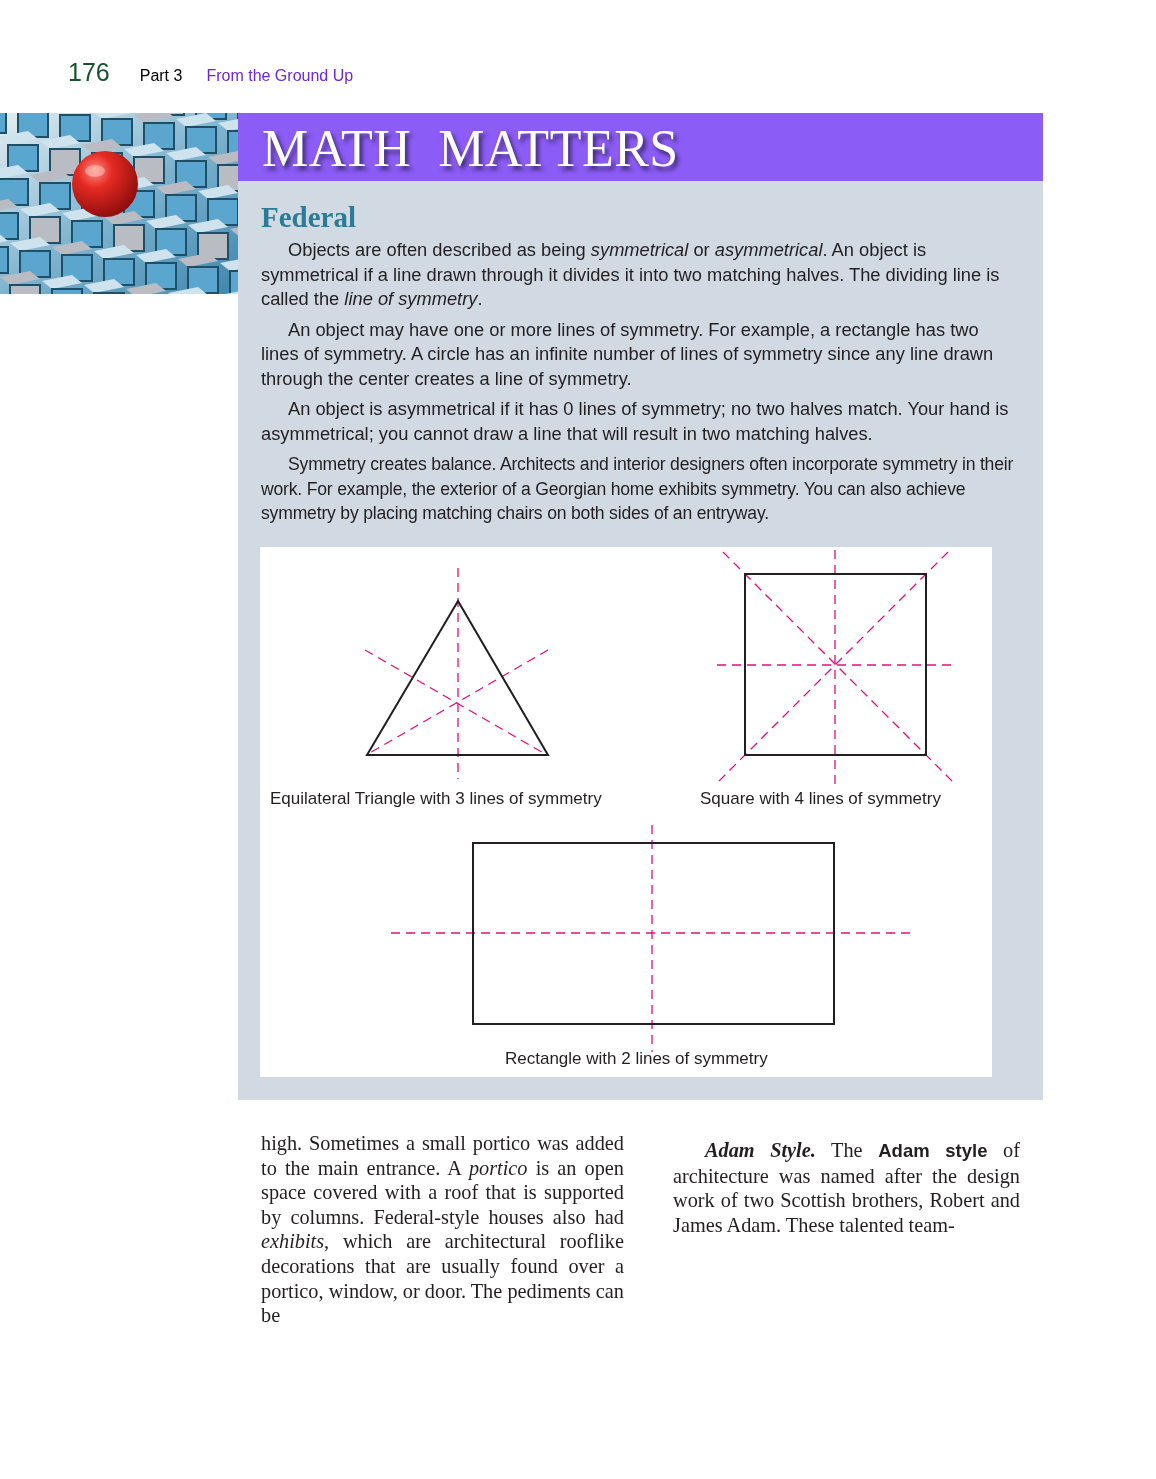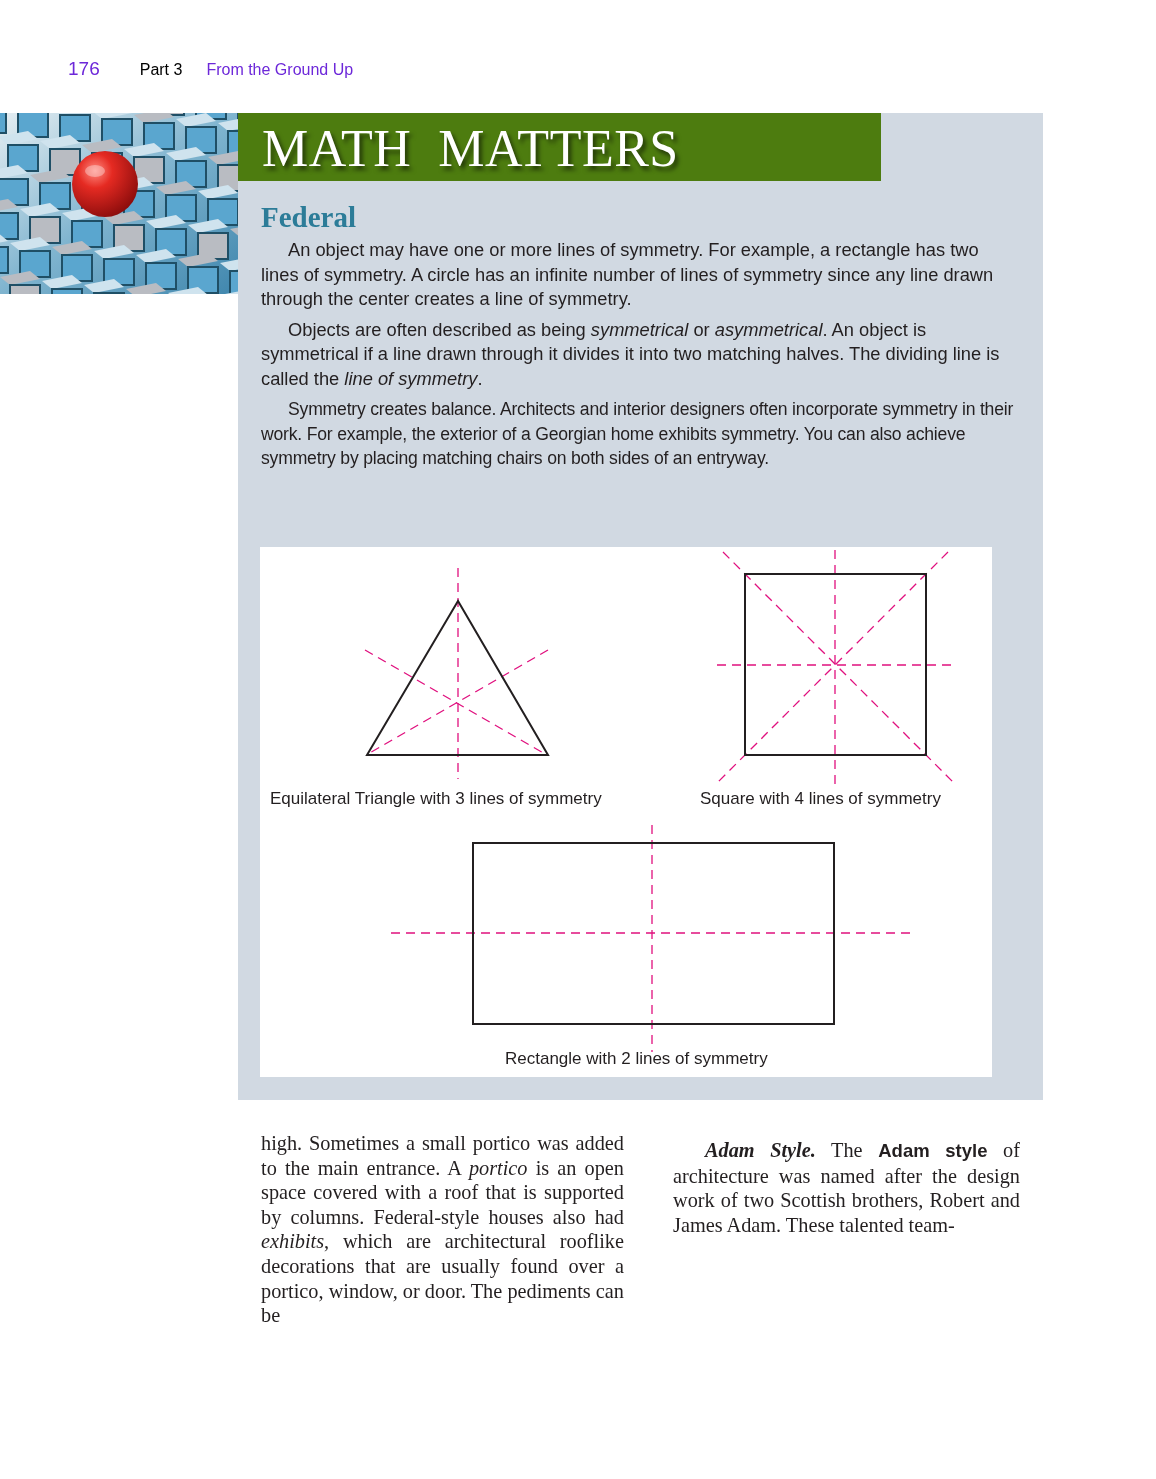--- a/index.html
+++ b/index.html
@@ -1,26 +1,26 @@
 <!DOCTYPE html>
 <html><head>
 <meta charset="utf-8">
 <style>
   html, body { margin:0; padding:0; background:#ffffff; }
   body { width:1156px; height:1479px; position:relative; overflow:hidden; font-family:"Liberation Sans", sans-serif; color:#231f20; }
 
   .running-head { position:absolute; left:68px; top:58px; height:30px; display:flex; align-items:baseline; }
-  .page-num { font-size:19px; color:#6d28d9; margin-right:40px; }
+  .page-num { font-size:25px; color:#14532d; margin-right:30px; }
   .part { font-size:16px; color:#000000; margin-right:24px; }
   .part-title { font-size:16px; color:#6d28d9; }
 
   .banner-image { position:absolute; left:0; top:113px; width:238px; height:181px; overflow:hidden; background:#6aa3c0; }
 
   .box { position:absolute; left:238px; top:113px; width:805px; height:987px; background:#d1d9e2; }
-  .box-header { position:absolute; left:0; top:0; width:643px; height:68px; background:#4d7c0f; }
+  .box-header { position:absolute; left:0; top:0; width:805px; height:68px; background:#8b5cf6; }
   .box-title { position:absolute; left:24px; top:6px; font-family:"Liberation Serif", serif; font-size:52px; color:#ffffff; letter-spacing:0.5px; text-shadow:3px 4px 4px rgba(0,0,0,0.55); white-space:pre; }
   .section-title { position:absolute; left:23px; top:88px; font-family:"Liberation Serif", serif; font-weight:bold; font-size:29px; color:#2c7c98; }
 
   .box-body { position:absolute; left:23px; top:125px; width:760px; font-size:18.3px; line-height:24.5px; color:#231f20; }
   .box-body p { margin:0 0 6px 0; text-indent:27px; }
   .box-body p.tight { font-size:17.6px; letter-spacing:-0.2px; }
 
   .figure { position:absolute; left:22px; top:434px; width:732px; height:530px; background:#ffffff; }
   .figure svg { position:absolute; left:0; top:0; }
   .caption { position:absolute; font-size:17px; color:#231f20; white-space:nowrap; }
@@ -175,24 +175,25 @@
   </svg>
 </div>
 
 <div class="box">
   <div class="box-header">
     <div class="box-title">MATH  MATTERS</div>
   </div>
   <div class="section-title">Federal</div>
 
   <div class="box-body">
-    <p>An object may have one or more lines of symmetry. For example, a rectangle has two lines of symmetry. A circle has an infinite number of lines of symmetry since any line drawn through the center creates a line of symmetry.</p>
     <p>
       <span>Objects are often described as being </span><em>symmetrical</em><span> or </span><em>asymmetrical</em><span>. An object is symmetrical if a line drawn through it divides it into two matching halves. The dividing line is called the </span><em>line of symmetry</em><span>.</span>
     </p>
+    <p>An object may have one or more lines of symmetry. For example, a rectangle has two lines of symmetry. A circle has an infinite number of lines of symmetry since any line drawn through the center creates a line of symmetry.</p>
+    <p>An object is asymmetrical if it has 0 lines of symmetry; no two halves match. Your hand is asymmetrical; you cannot draw a line that will result in two matching halves.</p>
     <p class="tight">Symmetry creates balance. Architects and interior designers often incorporate symmetry in their work. For example, the exterior of a Georgian home exhibits symmetry. You can also achieve symmetry by placing matching chairs on both sides of an entryway.</p>
   </div>
 
   <div class="figure">
     <svg width="760" height="530" viewBox="0 0 760 530">
       <g stroke="#e0107e" stroke-width="1.3" stroke-dasharray="9,6" fill="none">
 
         <line x1="198" y1="21" x2="198" y2="232"></line>
         <line x1="105" y1="103" x2="285" y2="207"></line>
         <line x1="288" y1="103" x2="108" y2="207"></line>

